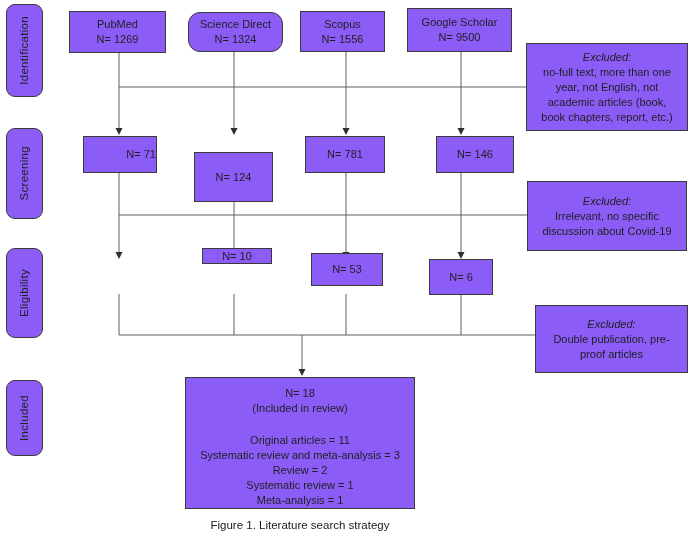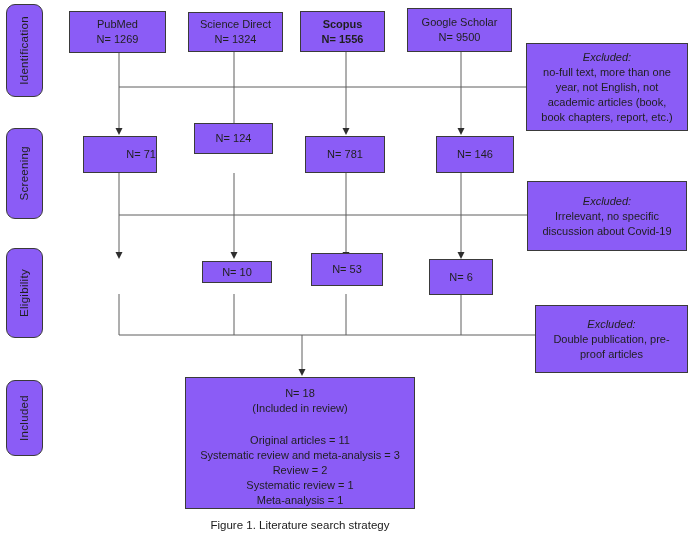--- a/index.html
+++ b/index.html
@@ -105,47 +105,47 @@
     <span class="vtext">Eligibility</span>
   </div>
   <div class="box stage" style="left:6px; top:380px; width:37px; height:76px;">
     <span class="vtext">Included</span>
   </div>
 
   <div class="box" style="left:69px; top:11px; width:97px; height:42px;">
     <span>PubMed</span>
     <span>N= 1269</span>
   </div>
-  <div class="box" style="left:188px; top:12px; width:95px; height:40px;">
+  <div class="box" style="left:188px; top:12px; width:95px; height:40px;border-radius:12px;">
     <span>Science Direct</span>
     <span>N= 1324</span>
   </div>
-  <div class="box" style="left:300px; top:11px; width:85px; height:41px;font-weight:bold;">
+  <div class="box" style="left:300px; top:11px; width:85px; height:41px;">
     <span>Scopus</span>
     <span>N= 1556</span>
   </div>
   <div class="box" style="left:407px; top:8px; width:105px; height:44px;">
     <span>Google Scholar</span>
     <span>N= 9500</span>
   </div>
 
   <div class="box" style="left:83px; top:136px; width:74px; height:37px;align-items:flex-end;">
     <span>N= 71</span>
   </div>
-  <div class="box" style="left:194px; top:123px; width:79px; height:31px;">
+  <div class="box" style="left:194px; top:152px; width:79px; height:50px;">
     <span>N= 124</span>
   </div>
   <div class="box" style="left:305px; top:136px; width:80px; height:37px;">
     <span>N= 781</span>
   </div>
   <div class="box" style="left:436px; top:136px; width:78px; height:37px;">
     <span>N= 146</span>
   </div>
 
-  <div class="box" style="left:202px; top:261px; width:70px; height:22px;">
+  <div class="box" style="left:202px; top:248px; width:70px; height:16px;">
     <span>N= 10</span>
   </div>
   <div class="box" style="left:311px; top:253px; width:72px; height:33px;">
     <span>N= 53</span>
   </div>
   <div class="box" style="left:429px; top:259px; width:64px; height:36px;">
     <span>N= 6</span>
   </div>
 
   <div class="box" style="left:526px; top:43px; width:162px; height:88px;">

